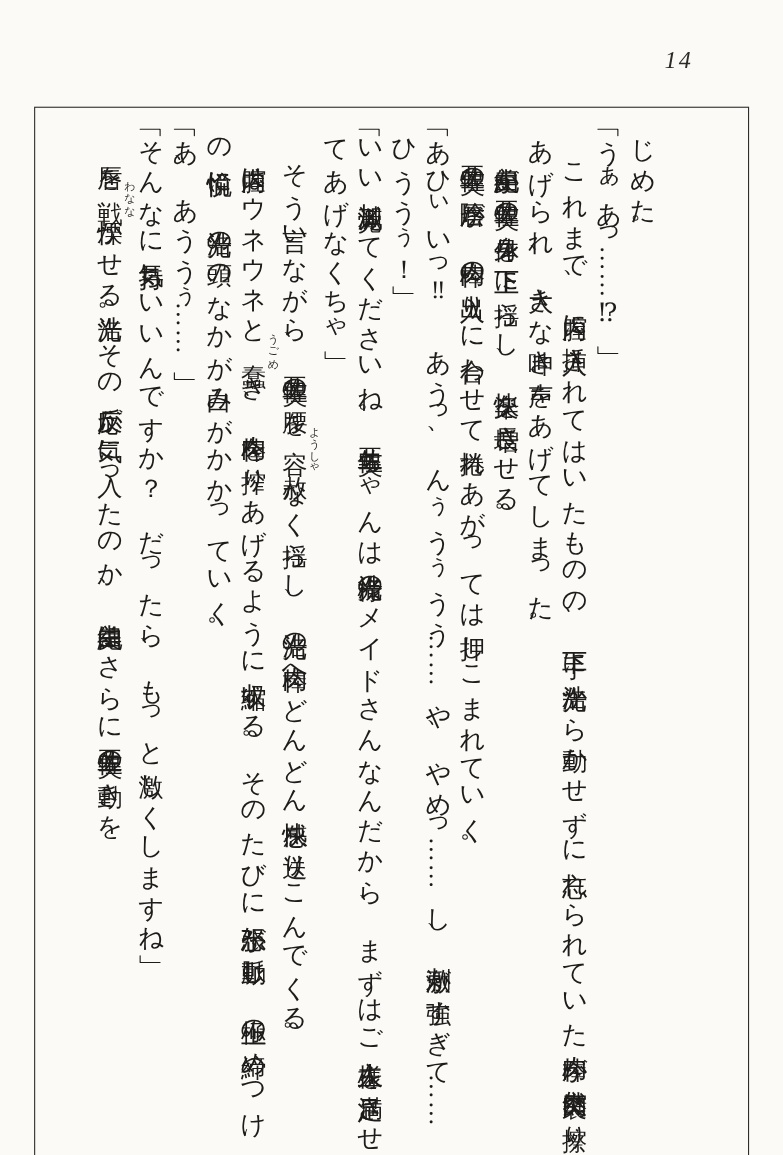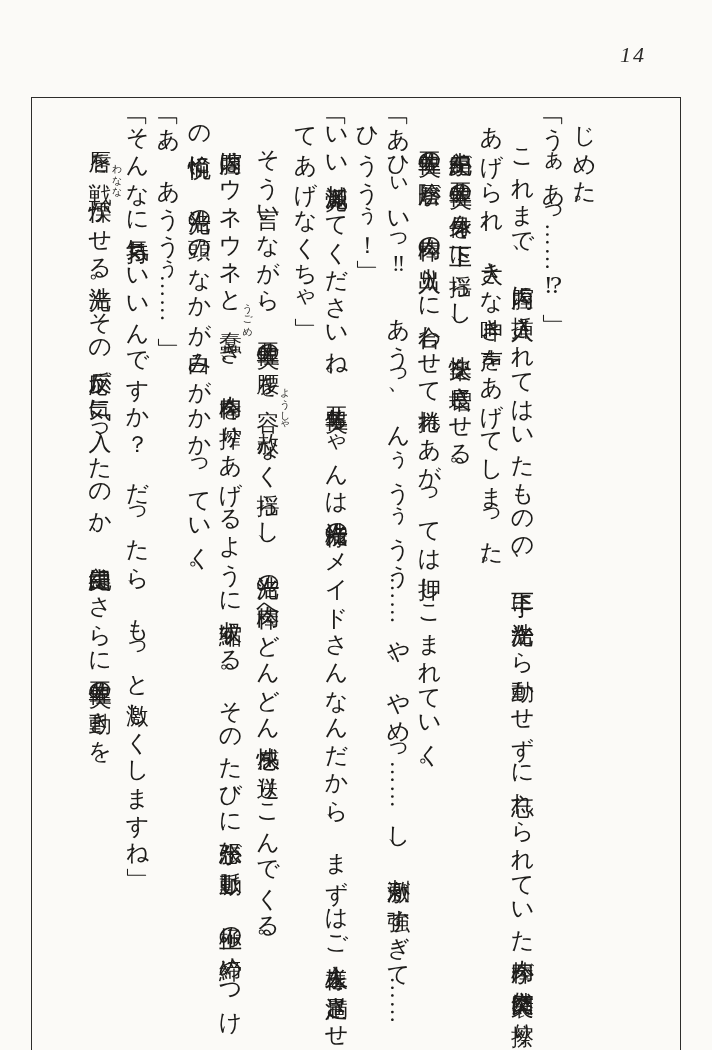--- a/index.html
+++ b/index.html
@@ -18,21 +18,20 @@
     color: #1d1c1a;
   }
   .page-number {
     position: absolute;
     top: 42px;
     left: 604px;
     font-style: italic;
     font-size: 22px;
     letter-spacing: 2px;
     color: #2c2b29;
-    margin-left: 16px;
   }
   .page-frame {
     position: absolute;
     left: 31px;
     top: 97px;
     width: 650px;
     height: 990px; 
     border: 1.5px solid #2e2d2b;
     box-sizing: border-box;
   }

